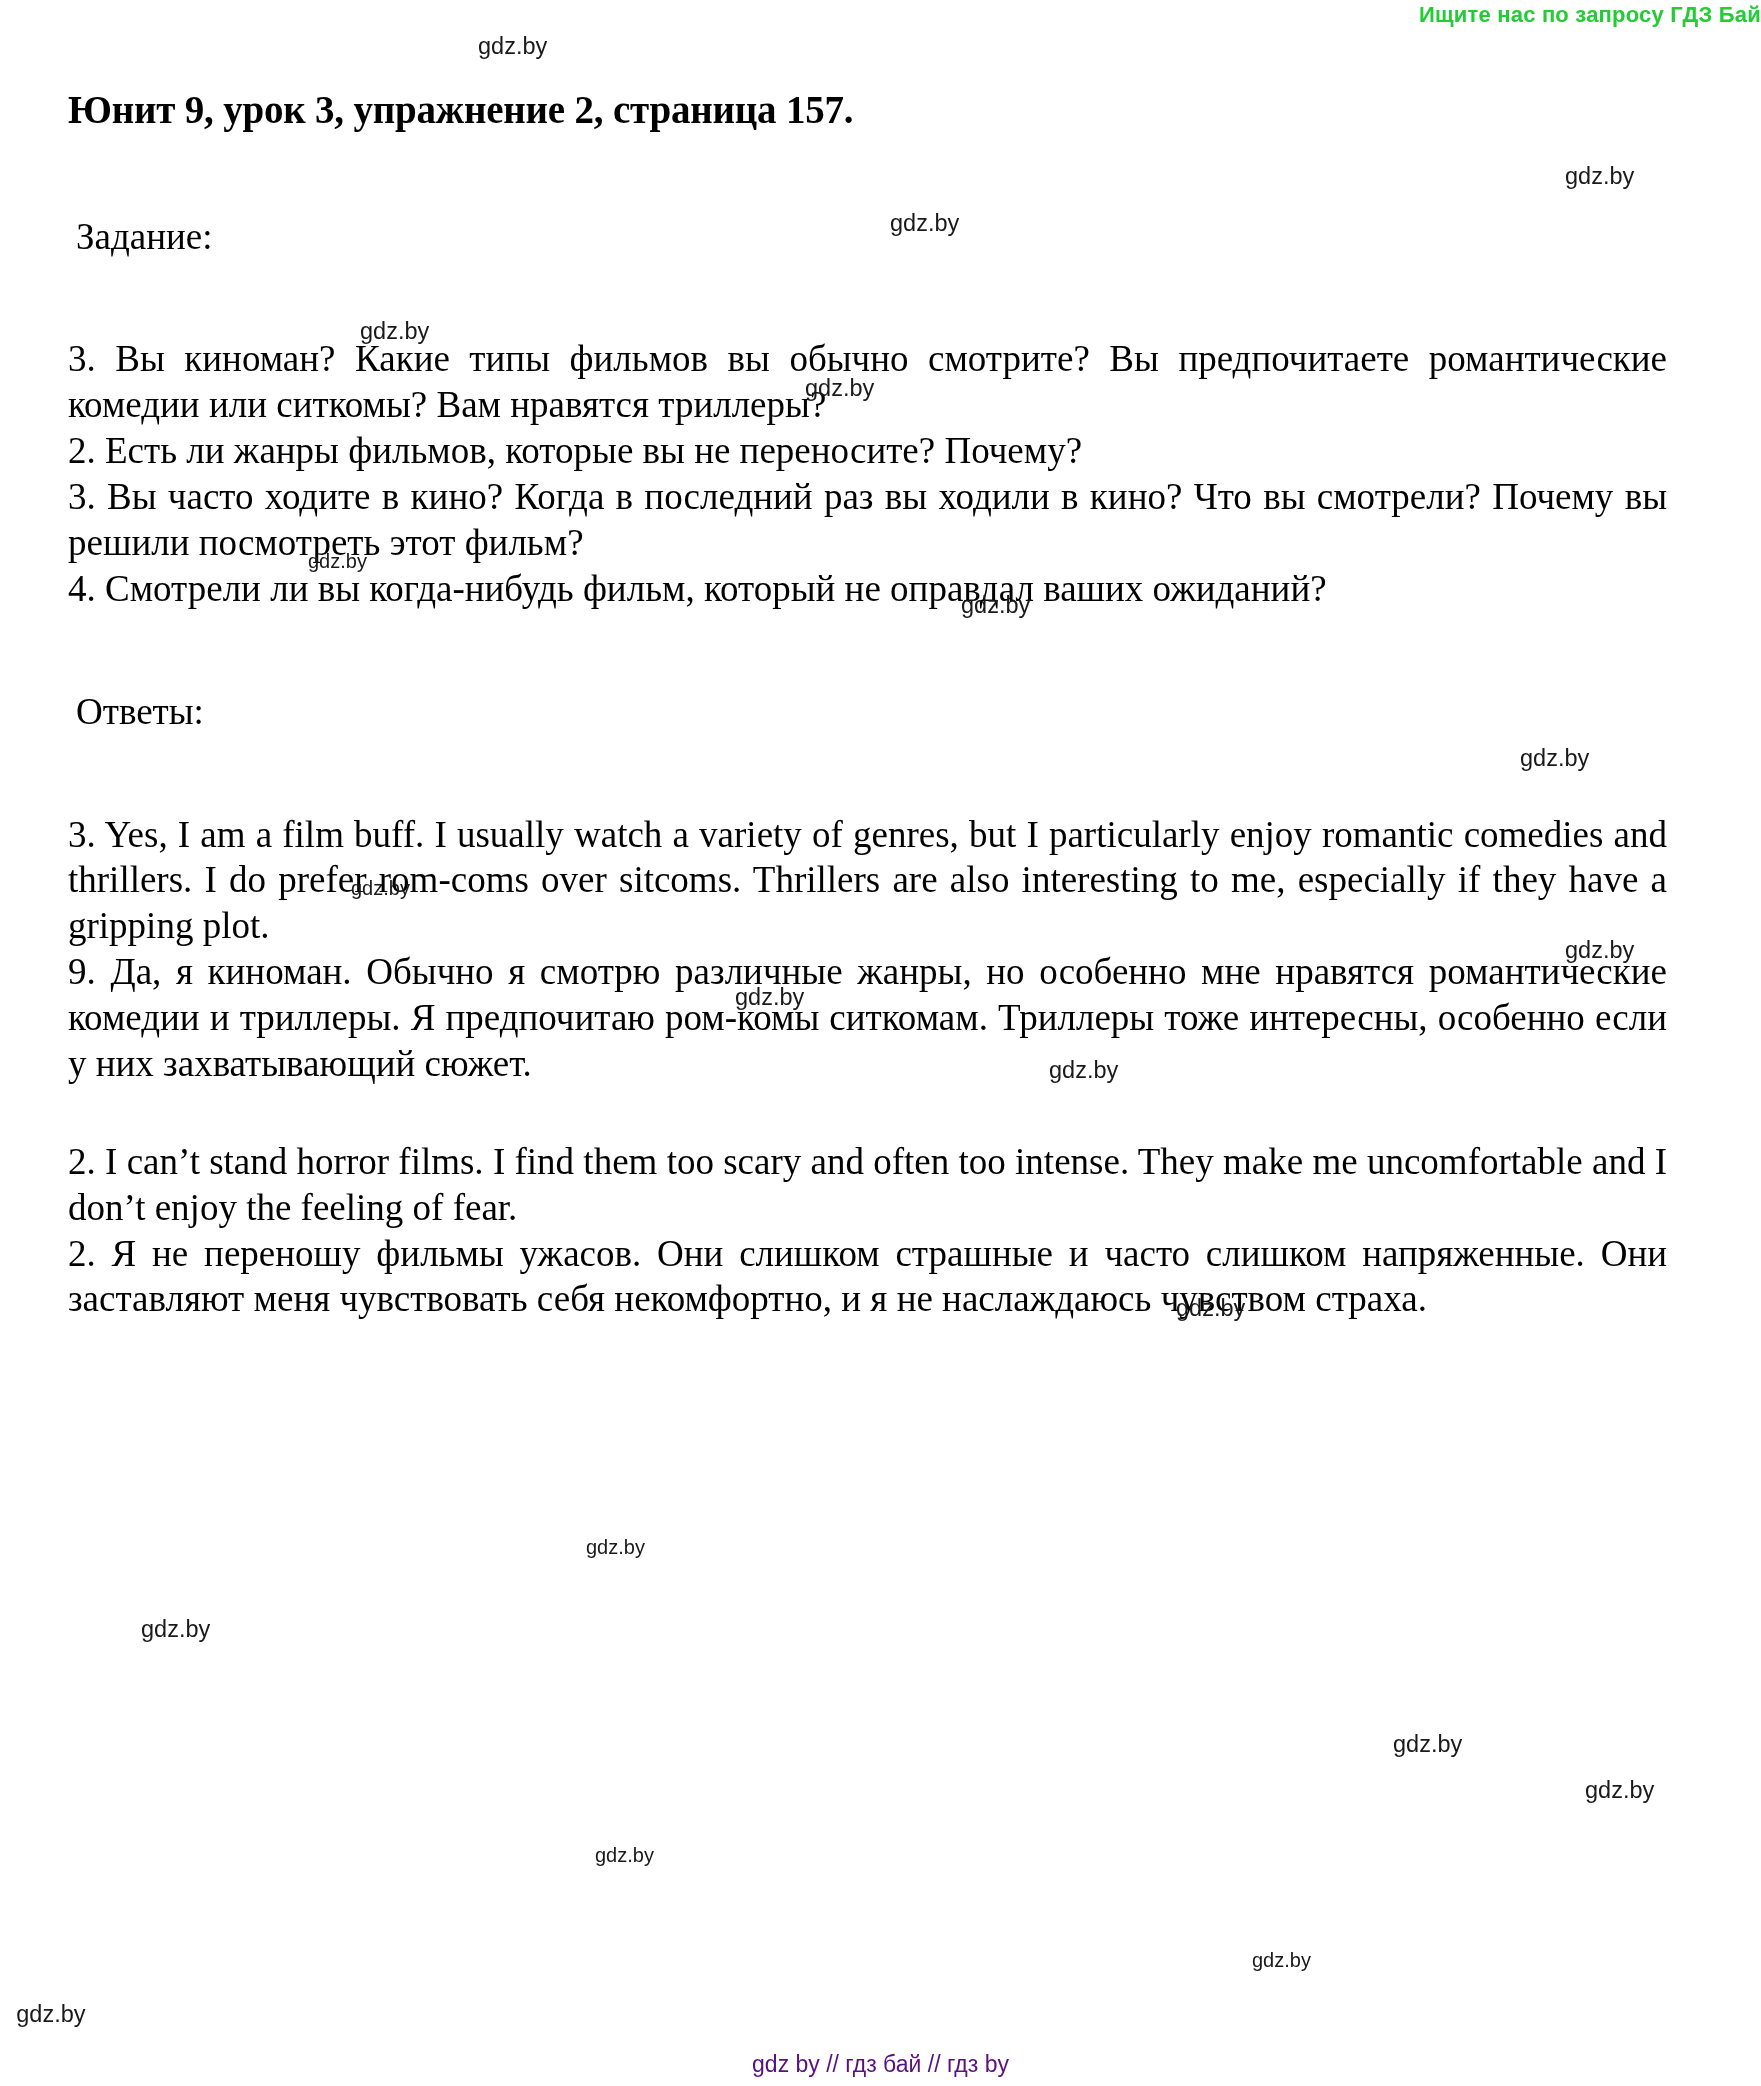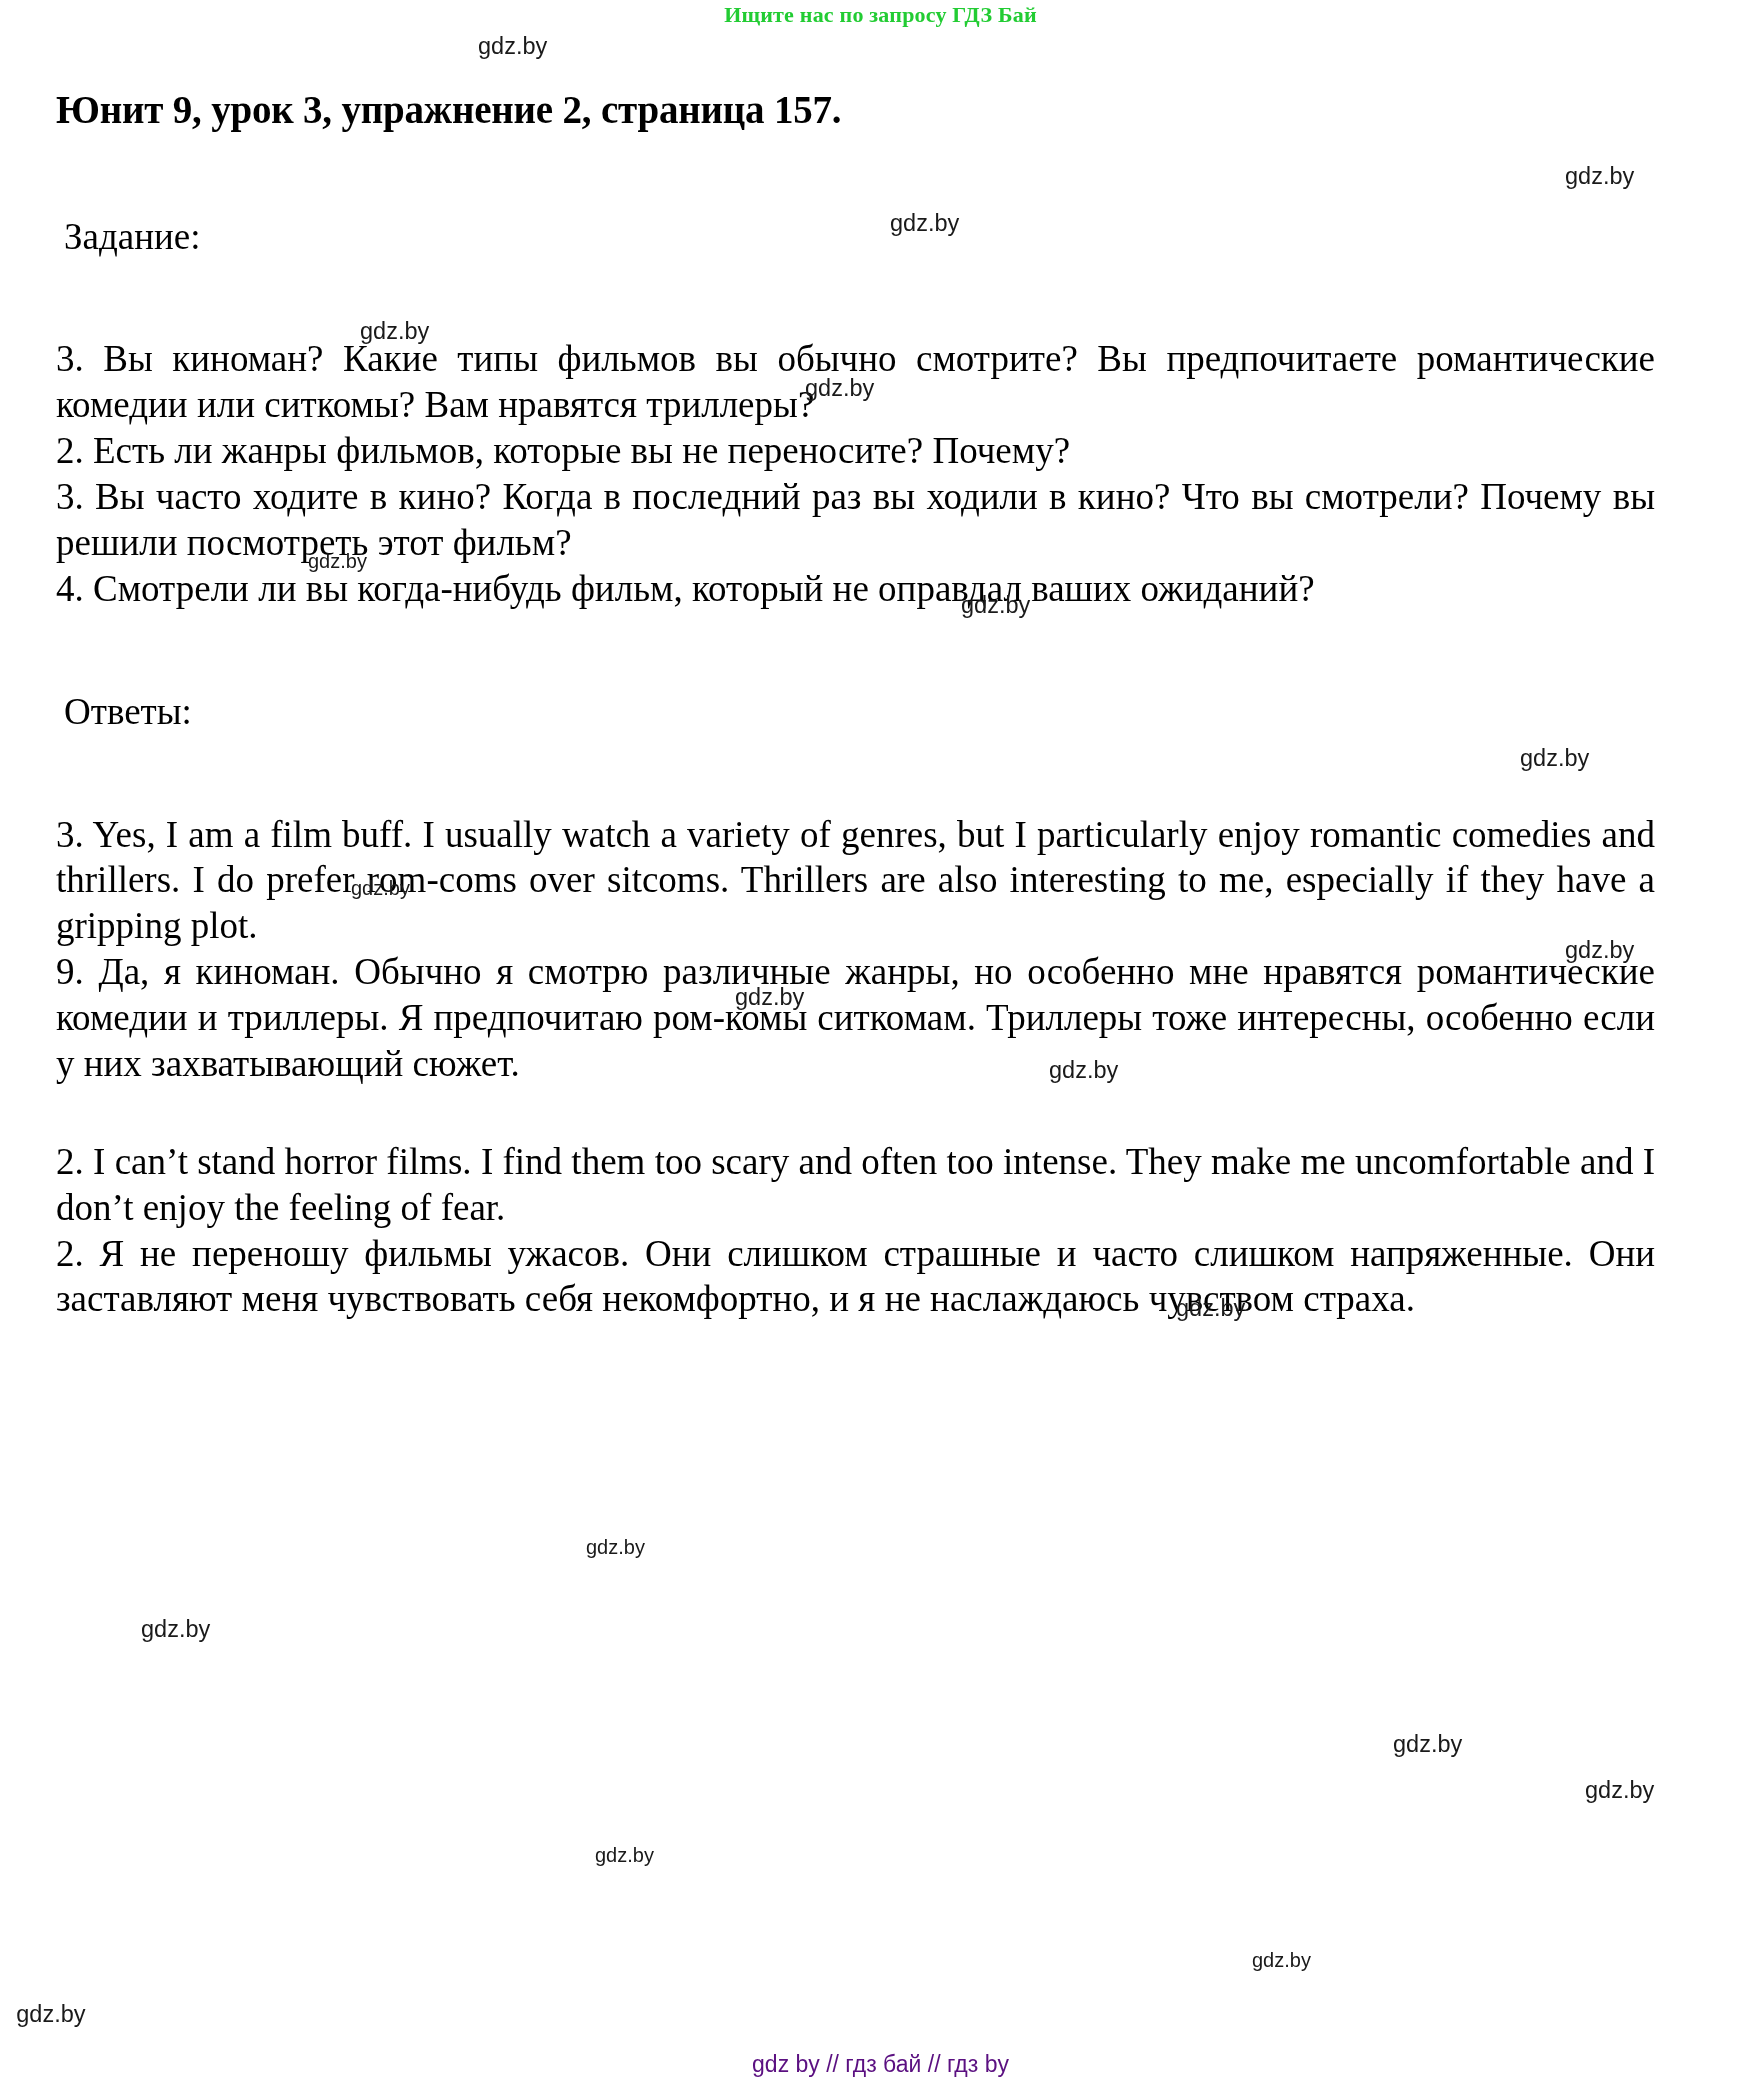--- a/index.html
+++ b/index.html
@@ -15,41 +15,41 @@
     font-family: "Liberation Serif", "DejaVu Serif", serif;
     color: #000000;
   }
 
   
   .promo {
     position: absolute;
     top: 1.8px;
     left: 0;
     width: 100%;
-    text-align: center;
-    font-family: Liberation Serif, serif;
+    text-align: right;
+    font-family: Liberation Sans, sans-serif;
     font-weight: bold;
     font-size: 22px;
     color: #22cc33;
     letter-spacing: 0.2px;
     white-space: nowrap;
   }
 
   
   .page {
     position: absolute;
     top: 0;
     left: 0;
     width: 1761px;
     height: 2087px;
   }
 
   .content {
     position: absolute;
-    left: 56px;
+    left: 68px;
     top: 87px;
     width: 1599px;
   }
 
   h1.title {
     font-size: 39px;
     font-weight: bold;
     margin: 0 0 3.6px 0;
     line-height: 1.18;
     letter-spacing: -0.2px;

